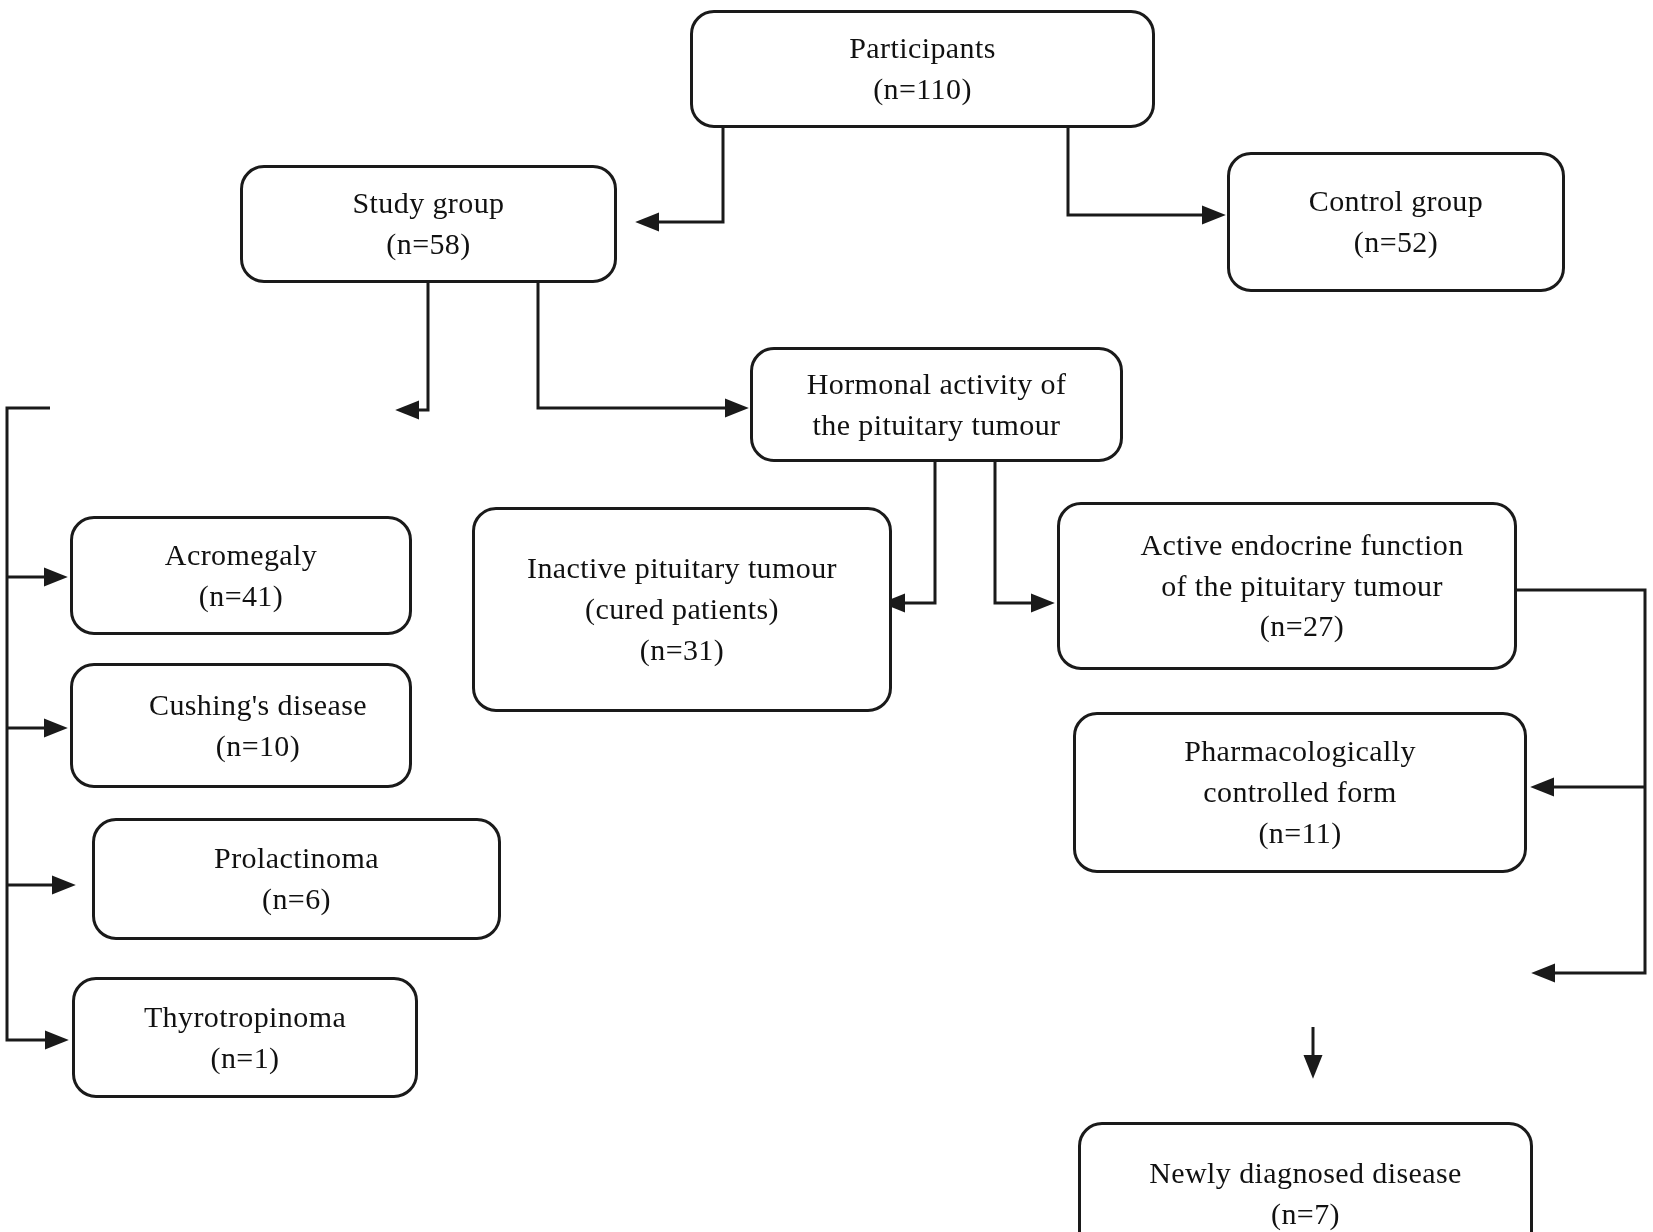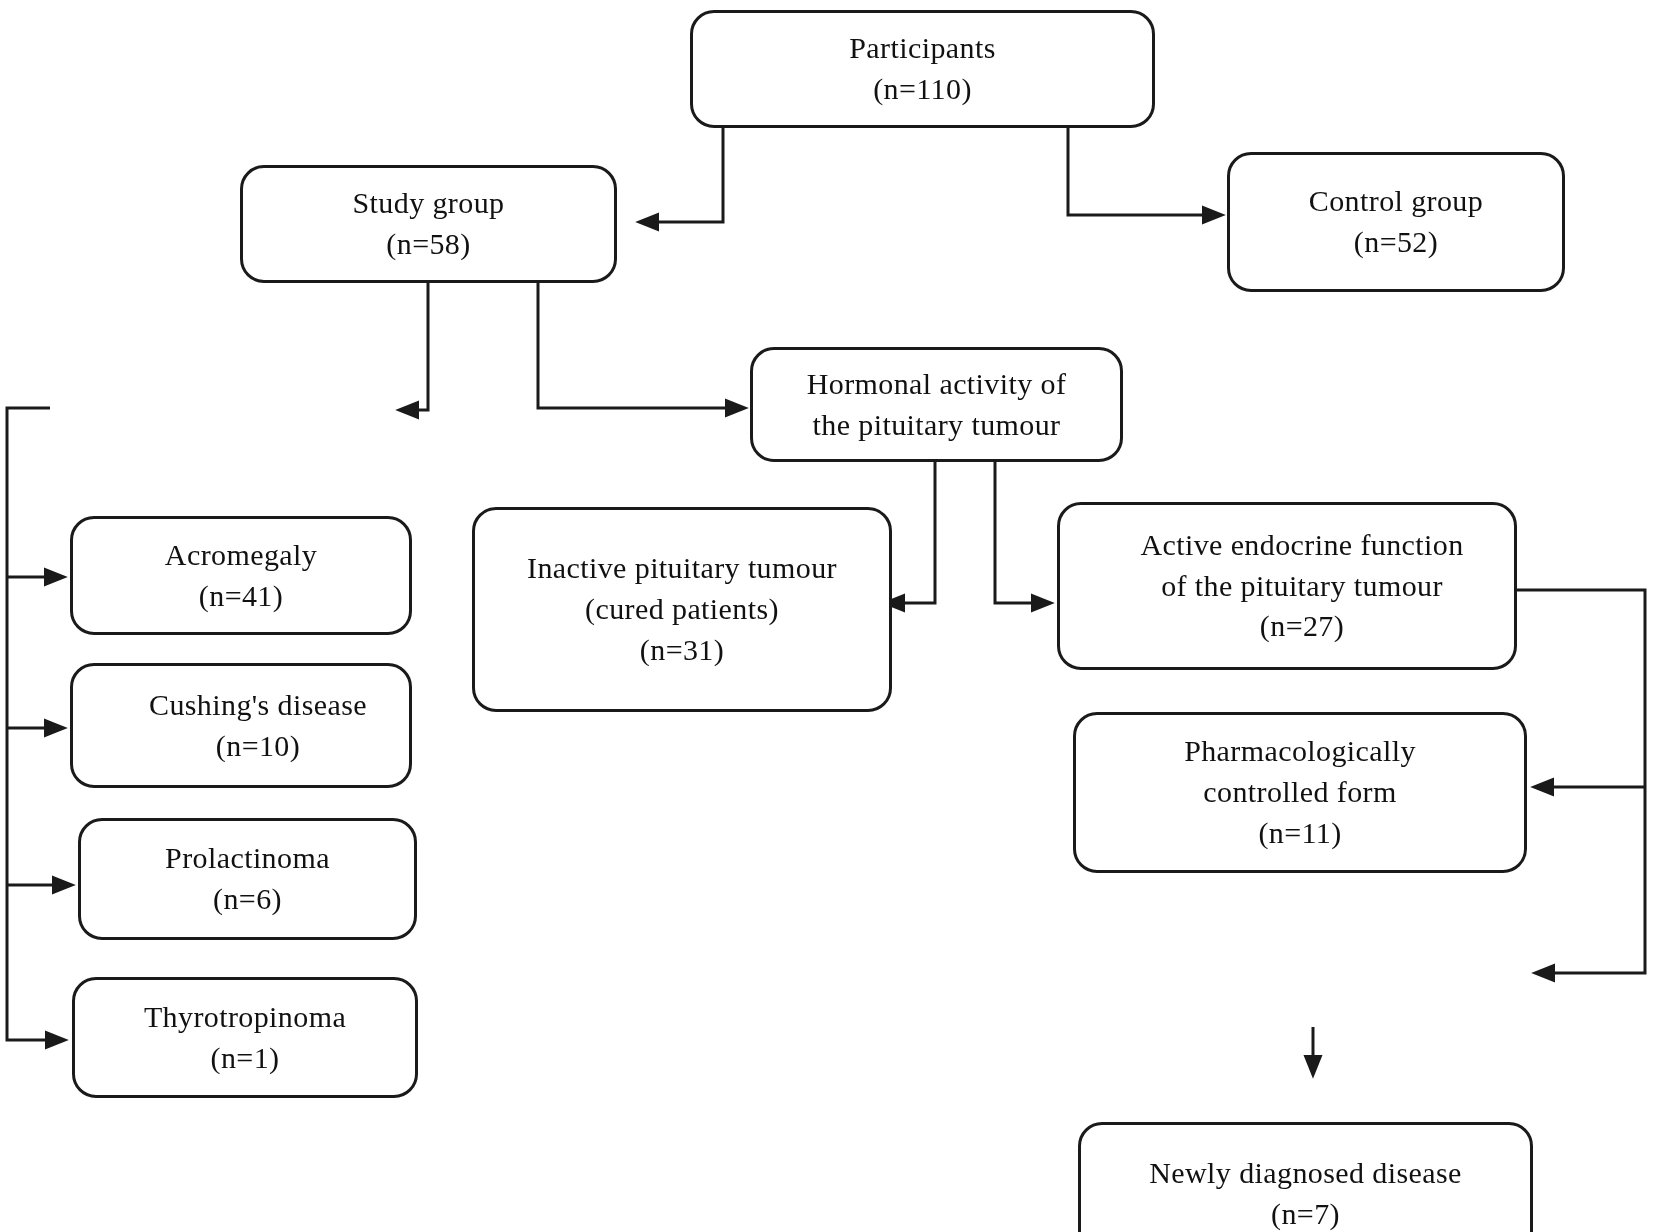--- a/index.html
+++ b/index.html
@@ -101,21 +101,21 @@
   <div class="node" style="left:70px;top:516px;width:342px;height:119px;">
     <span class="ln">Acromegaly</span>
     <span class="ln">(n=41)</span>
   </div>
 
   <div class="node" style="left:70px;top:663px;width:342px;height:125px;padding-left:44px;">
     <span class="ln">Cushing's disease</span>
     <span class="ln">(n=10)</span>
   </div>
 
-  <div class="node" style="left:78px;top:818px;width:339px;height:122px;">
+  <div class="node" style="left:92px;top:818px;width:409px;height:122px;">
     <span class="ln">Prolactinoma</span>
     <span class="ln">(n=6)</span>
   </div>
 
   <div class="node" style="left:72px;top:977px;width:346px;height:121px;">
     <span class="ln">Thyrotropinoma</span>
     <span class="ln">(n=1)</span>
   </div>
 
   <div class="node" style="left:458px;top:507px;width:420px;height:205px;margin-left:14px;">

